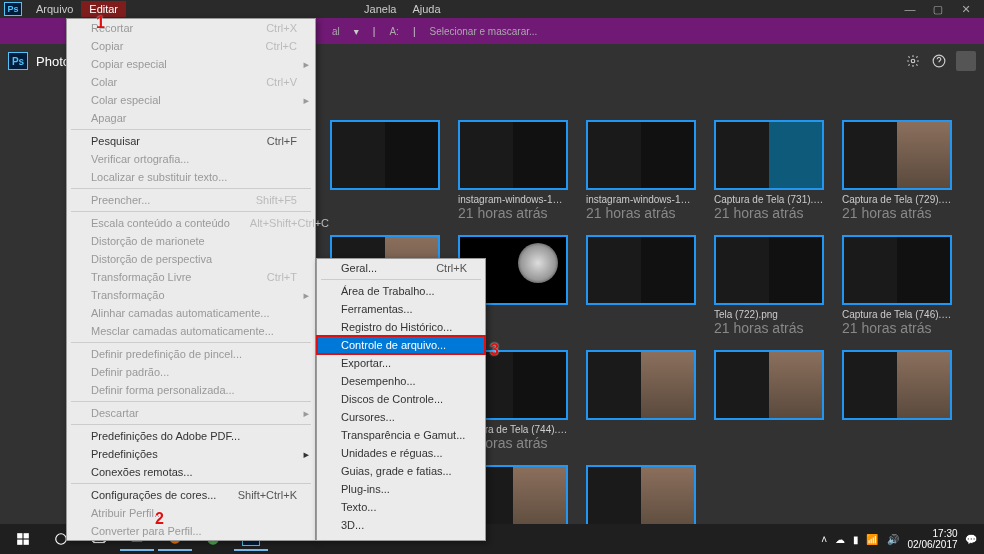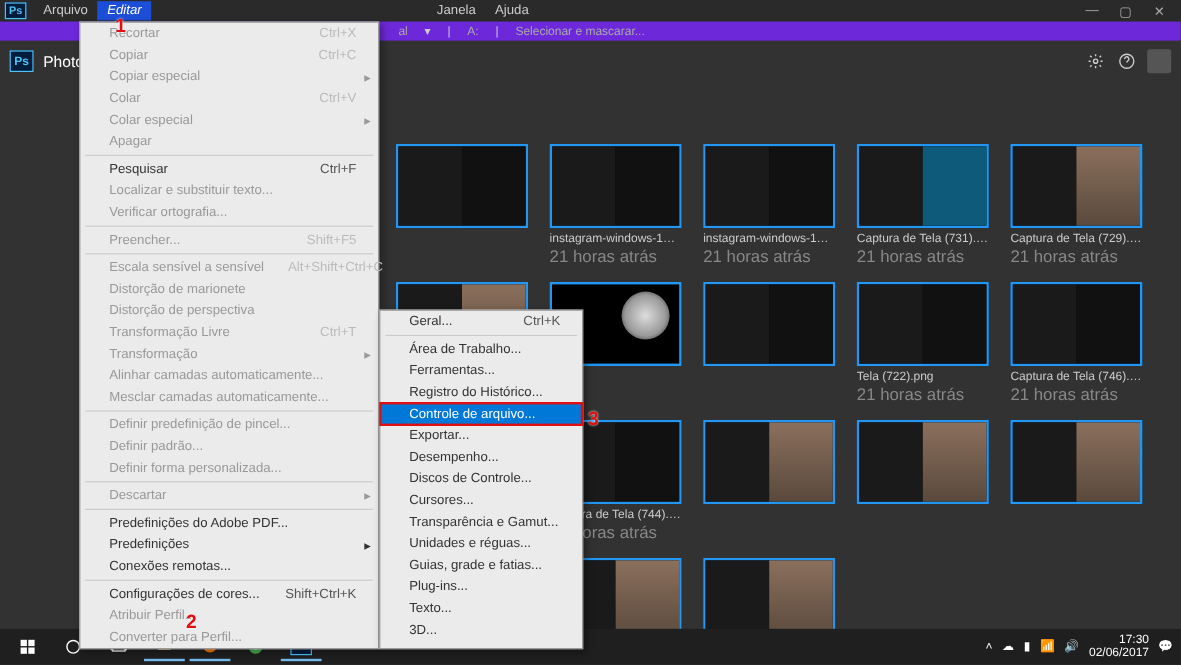--- a/index.html
+++ b/index.html
@@ -1,25 +1,25 @@
 <!DOCTYPE html>
 <html><head>
 <meta charset="utf-8">
 <style>
 * { margin: 0; padding: 0; box-sizing: border-box; font-family: "Segoe UI", Tahoma, sans-serif; }
 body { width: 984px; height: 554px; background: #323232; color: #ccc; font-size: 11px; overflow: hidden; position: relative; }
 
 .ps-menubar { height: 18px; background: #2a2a2a; display: flex; align-items: center; padding: 0 4px; color: #ccc; font-size: 11px; }
 .ps-logo { width: 18px; height: 14px; background: #001d3d; color: #4fc3f7; font-weight: bold; font-size: 9px; display: flex; align-items: center; justify-content: center; margin-right: 6px; border: 1px solid #4fc3f7; }
 .ps-menu-item { padding: 2px 8px; cursor: default; }
-.ps-menu-item.active { background: #1d4ed8; color: #fff; font-style: italic; }
+.ps-menu-item.active { background: #7f1d1d; color: #fff; }
 .ps-menubar .spacer { flex: 1; }
 .win-btn { width: 28px; height: 16px; display: flex; align-items: center; justify-content: center; color: #aaa; }
 
-.options-bar { height: 16px; background: #6d28d9; display: flex; align-items: center; padding: 0 8px; gap: 14px; color: #ccc; font-size: 10px; }
+.options-bar { height: 26px; background: #701a75; display: flex; align-items: center; padding: 0 8px; gap: 14px; color: #ccc; font-size: 10px; }
 .options-bar .sel { color: #aaa; }
 
 .app-header { height: 34px; background: #323232; display: flex; align-items: center; padding: 0 8px; color: #fff; font-size: 13px; gap: 8px; }
 .app-header .ps-doc-logo { width: 20px; height: 18px; background: #001d3d; color: #4fc3f7; font-weight: bold; font-size: 10px; display: flex; align-items: center; justify-content: center; border: 1px solid #4fc3f7; }
 .app-header .spacer { flex: 1; }
 .header-icon { width: 18px; height: 18px; color: #ccc; display: flex; align-items: center; justify-content: center; }
 .avatar-sq { width: 20px; height: 20px; background: #555; border-radius: 2px; }
 
 .file-grid { position: absolute; top: 80px; left: 100px; right: 10px; bottom: 32px; display: flex; flex-wrap: wrap; gap: 14px 18px; align-content: flex-start; padding: 40px 10px 10px 230px; }
 .file-card { width: 110px; }
@@ -270,33 +270,33 @@
     </div>
     <div class="dropdown-item disabled">
       <span>Apagar</span>
     </div>
     <div class="dropdown-sep"></div>
     <div class="dropdown-item">
       <span>Pesquisar</span>
       <span class="shortcut">Ctrl+F</span>
     </div>
     <div class="dropdown-item disabled">
+      <span>Verificar ortografia...</span>
+    </div>
+    <div class="dropdown-item disabled">
       <span>Localizar e substituir texto...</span>
-    </div>
-    <div class="dropdown-item disabled">
-      <span>Verificar ortografia...</span>
     </div>
     <div class="dropdown-sep"></div>
     <div class="dropdown-item disabled">
       <span>Preencher...</span>
       <span class="shortcut">Shift+F5</span>
     </div>
     <div class="dropdown-sep"></div>
     <div class="dropdown-item disabled">
-      <span>Escala sensível a sensível</span>
+      <span>Escala conteúdo a conteúdo</span>
       <span class="shortcut">Alt+Shift+Ctrl+C</span>
     </div>
     <div class="dropdown-item disabled">
       <span>Distorção de marionete</span>
     </div>
     <div class="dropdown-item disabled">
       <span>Distorção de perspectiva</span>
     </div>
     <div class="dropdown-item disabled">
       <span>Transformação Livre</span>

